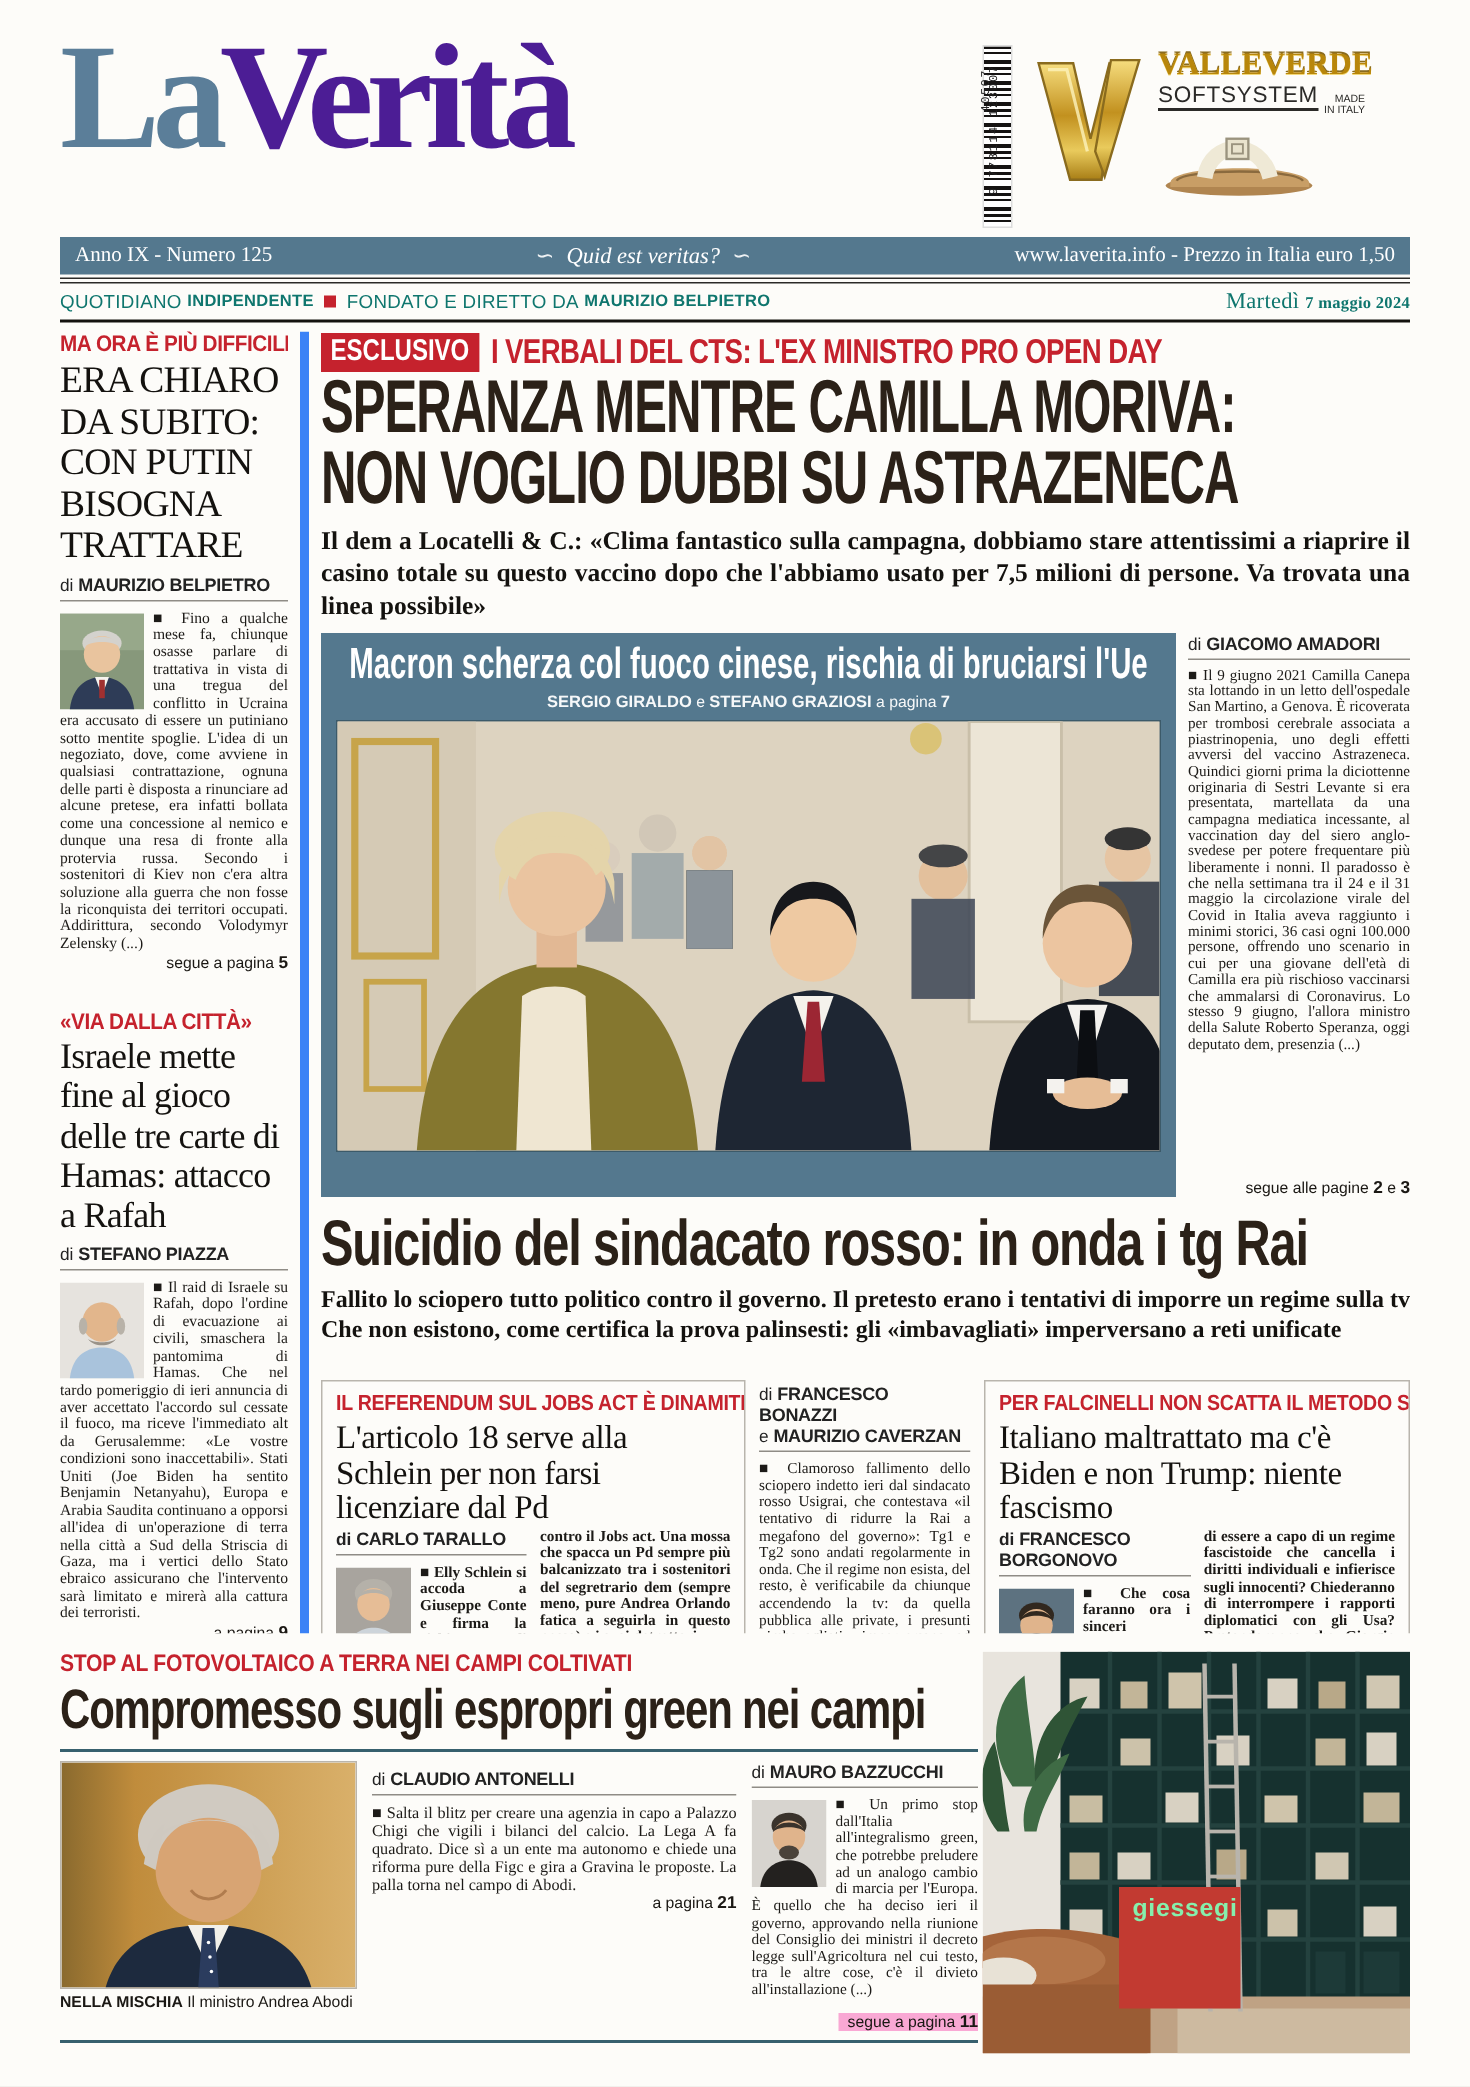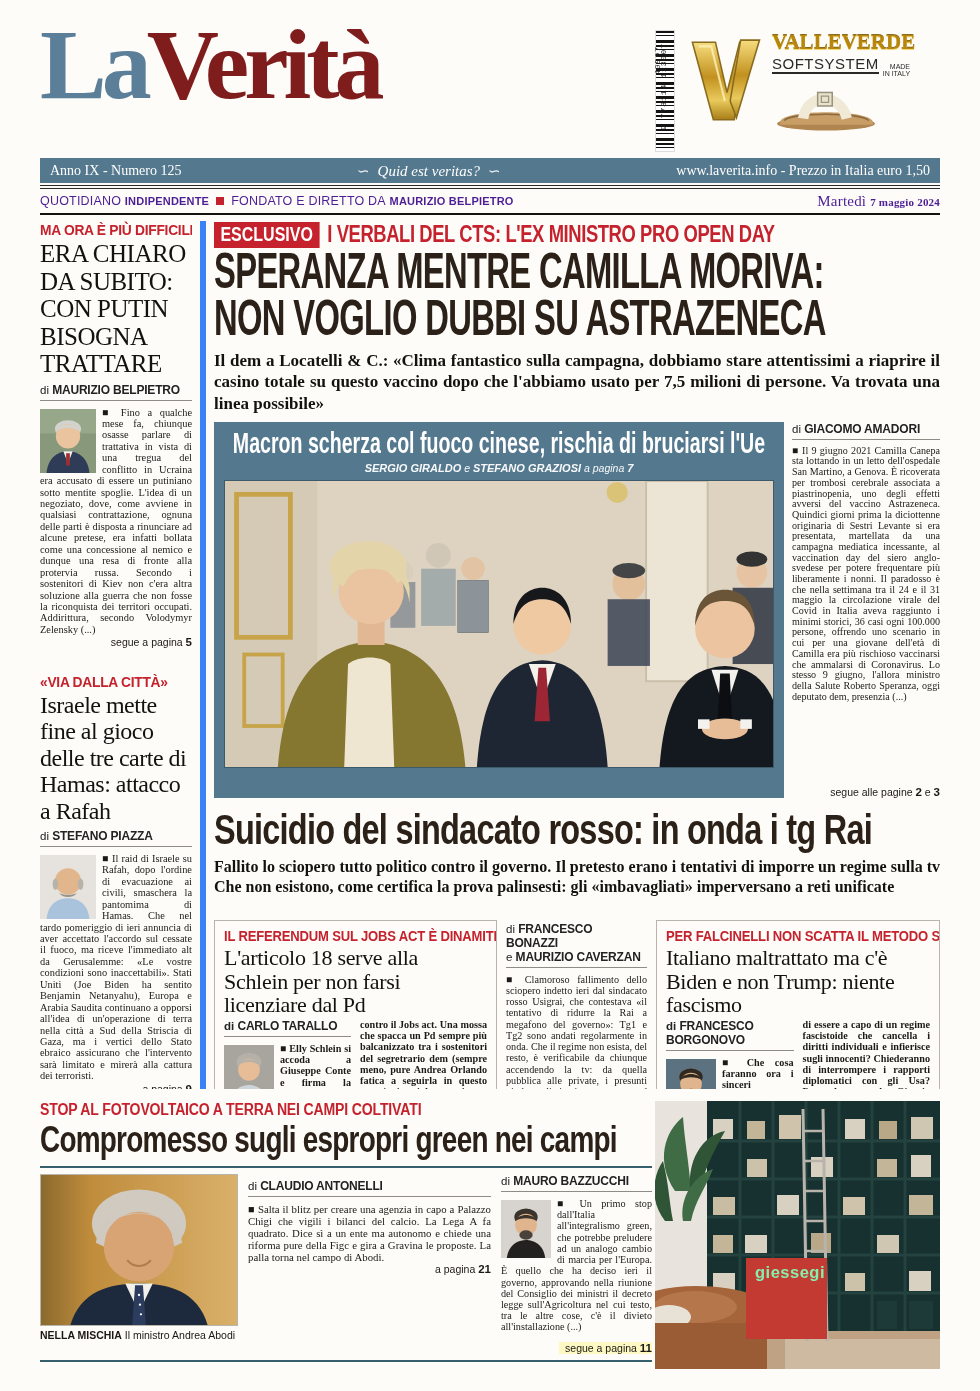--- a/index.html
+++ b/index.html
@@ -4,40 +4,40 @@
 <style>
   * { box-sizing: border-box; margin: 0; padding: 0; }
   html,body { background:#e9e7e2; }
   body { font-family:"Liberation Serif", serif; }
   .page { position:relative; width:980px; height:1391px; margin:0 auto; background:#fdfcf9; overflow:hidden; padding:30px 40px 0 40px; color:#1b1814; }
 
   
   .masthead { display:flex; align-items:flex-start; height:128px; }
   .logo { font-family:"Liberation Serif", serif; font-weight:bold; font-size:100px; line-height:1.05; letter-spacing:-5px; white-space:nowrap; margin-top:-18px; }
   .logo .la { color:#5b7e99; }
-  .logo .verita { color:#7f1d1d;text-align:center; }
+  .logo .verita { color:#4c1d95;text-align:center; }
   .masthead-right { margin-left:auto; display:flex; gap:14px; align-items:flex-start; }
   .barcode-wrap { position:relative; width:30px; height:122px; }
   .barcode-bars { position:absolute; left:9px; top:0; width:20px; height:122px;
     background:repeating-linear-gradient(to bottom,#151312 0 2px,#fff 2px 4px,#151312 4px 5px,#fff 5px 9px,#151312 9px 12px,#fff 12px 14px); border:1px solid #ddd; }
   .barcode-side { position:absolute; left:-38px; top:52px; transform:rotate(-90deg); transform-origin:center; font-family:"Liberation Mono", monospace; font-size:8px; width:110px; text-align:center; letter-spacing:1px; color:#222; }
   .barcode-top { position:absolute; left:-3px; top:26px; transform:rotate(-90deg); font-family:"Liberation Mono", monospace; font-size:8px; letter-spacing:1px; color:#222; }
   .valleverde { display:flex; gap:8px; align-items:center; width:250px; }
   .vv-text { display:flex; flex-direction:column; }
   .vv-brand { font-family:"Liberation Serif", serif; font-weight:bold; font-size:21px; letter-spacing:0; color:#b8860b; text-shadow:0 1px 0 #f3d878, 0 -1px 0 #8a6b1e; white-space:nowrap; }
   .vv-line2 { font-family:"Liberation Sans", sans-serif; font-size:15px; letter-spacing:.5px; color:#2b2a28; border-bottom:2px solid #2b2a28; display:inline-block; line-height:1.15; }
   .vv-made { font-family:"Liberation Sans", sans-serif; font-size:7px; line-height:1.05; color:#2b2a28; text-align:right; }
   .vv-row2 { display:flex; align-items:baseline; gap:4px; }
 
   
   .strip { background:#54788e; color:#fff; display:flex; align-items:center; height:25px; padding:0 10px; font-size:14px; }
   .strip .mid { flex:1; text-align:center; font-style:italic; font-size:15px; }
   .strip .swash { font-style:normal; opacity:.9; padding:0 8px; }
   .double-rule { border-top:1px solid #2b2a28; border-bottom:1px solid #2b2a28; height:4px; margin-top:2px; }
-  .pub-row { display:flex; align-items:center; height:24px; font-family:"Liberation Sans", sans-serif; font-size:12.5px; letter-spacing:.2px; color:#4c1d95; }
+  .pub-row { display:flex; align-items:center; height:24px; font-family:"Liberation Sans", sans-serif; font-size:12.5px; letter-spacing:.2px; color:#0f766e; }
   .pub-row b { font-size:11px; }
   .red-sq { display:inline-block; width:8px; height:8px; background:#c5222d; margin:0 7px 0 7px; }
   .pub-date { margin-left:auto; font-family:"Liberation Serif", serif; font-size:15px; }
   .thick-rule { border-top:2px solid #14120f; margin-bottom:6px; }
 
   
   .kicker { font-family:"Liberation Sans", sans-serif; font-weight:bold; color:#c5222d; }
   .hl-serif { font-family:"Liberation Serif", serif; color:#14120f; }
   .byline { font-family:"Liberation Sans", sans-serif; font-size:11.5px; border-bottom:1px solid #8f8c86; padding-bottom:3px; margin:5px 0 6px 0; color:#222; }
   .byline b { font-size:12px; letter-spacing:-.2px; }
@@ -64,21 +64,21 @@
   .lead-kicker { font-size:23px; letter-spacing:-.5px; }
   .lead-hl { font-family:"Liberation Sans", sans-serif; font-weight:bold; color:#2b2118; font-size:50px; line-height:.94; letter-spacing:-1px; }
   .lead-hl .cond { display:block; width:152%; transform:scaleX(.655); }
   .lead-deck { font-weight:bold; font-size:17px; line-height:1.25; margin-top:8px; text-align:justify; color:#14120f; }
 
   
   .photo-row { display:flex; margin-top:8px; height:376px; }
   .photo-block { width:570px; background:#54788e; padding:5px 10px 10px 10px; }
   .photo-hl { color:#fff; font-family:"Liberation Sans", sans-serif; font-weight:bold; font-size:29px; line-height:1.15; text-align:center; }
   .photo-hl .cond { display:block; width:148%; margin-left:-24%; transform:scaleX(.675); transform-origin:50% 50%; }
-  .photo-by { color:#fff; font-family:"Liberation Sans", sans-serif; font-size:10.5px; text-align:center; margin:2px 0 6px 0; opacity:.95;font-style:italic; }
+  .photo-by { color:#fff; font-family:"Liberation Sans", sans-serif; font-size:10.5px; text-align:center; margin:2px 0 6px 0; opacity:.95; }
   .photo-by b { font-size:11px; }
   .photo-frame { border:1px solid #3c5a69; background:#cfc7b8; height:288px; }
   .photo-frame svg { width:100%; height:100%; display:block; }
   .col-amadori { flex:1; padding-left:8px; position:relative; overflow:hidden; }
   .col-amadori .body-txt { font-size:10.1px; line-height:1.06; }
   .col-amadori .pgref { position:absolute; right:0; bottom:0; background:#fdfcf9; padding-left:6px; }
 
   
   .rai-block { margin-top:10px; height:104px; overflow:hidden; }
   .rai-hl { font-family:"Liberation Sans", sans-serif; font-weight:bold; color:#2b2118; font-size:43px; line-height:1; letter-spacing:-1px; }
@@ -107,21 +107,21 @@
   .green-hl .cond { display:block; width:132%; transform:scaleX(.755); }
   .bottom-row { display:flex; gap:10px; padding-top:6px; height:188px; }
   .abodi-wrap { width:198px; }
   .abodi-photo { width:198px; height:152px; border:1px solid #b9b5ad; }
   .abodi-photo svg { width:100%; height:100%; display:block; }
   .abodi-cap { font-family:"Liberation Sans", sans-serif; font-size:10.5px; margin-top:3px; }
   .col-calcio { width:243px; overflow:hidden; }
   .hl-calcio { font-size:22px; line-height:1.12; letter-spacing:-.3px; }
   .col-calcio .body-txt { font-size:10.8px; line-height:1.12; }
   .col-bazzu { flex:1; overflow:hidden; position:relative; }
-  .col-bazzu .pgref { position:absolute; right:0; bottom:2px; background:#fef9c3; padding-left:6px; }
+  .col-bazzu .pgref { position:absolute; right:0; bottom:2px; background:#f9a8d4; padding-left:6px; }
   .bottom-rule { border-top:2px solid #37606e; margin-top:4px; }
   .ad-giessegi { position:relative; width:285px; height:268px; margin-left:auto; overflow:hidden; }
   .ad-giessegi > svg { width:100%; height:100%; display:block; }
   .gs-box { position:absolute; left:91px; top:157px; width:81px; height:81px; background:#c23a31; color:#86efac; font-family:"Liberation Sans", sans-serif; font-weight:bold; font-size:16.5px; letter-spacing:.5px; padding:5px 0 0 9px; }
 </style>
 </head>
 <body>
 
 <div class="page">
 

